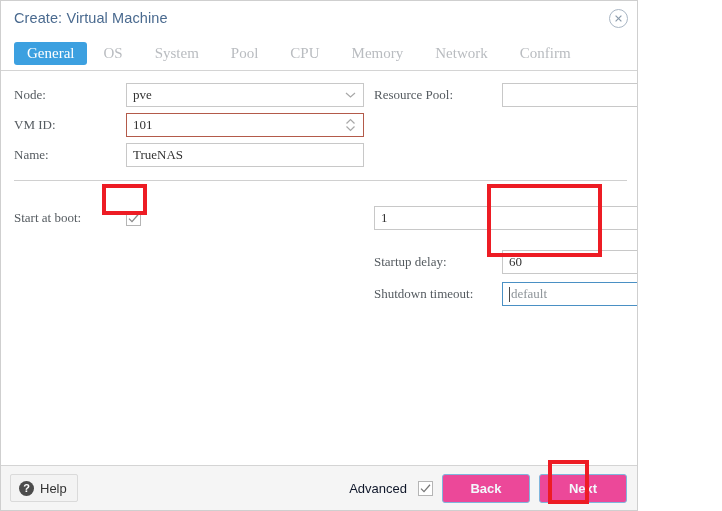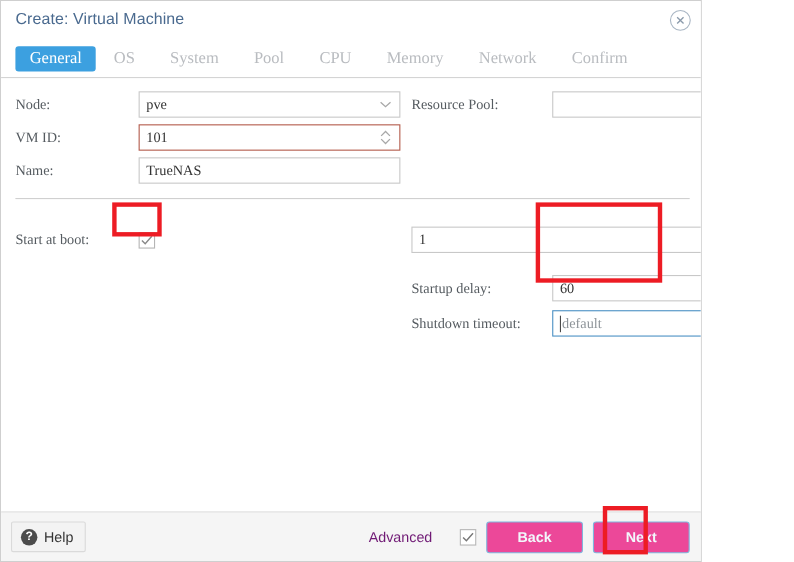--- a/index.html
+++ b/index.html
@@ -250,22 +250,22 @@
     line-height: 1;
   }
   .footer-right {
     margin-left: auto;
     display: flex;
     align-items: center;
     gap: 9px;
   }
   .adv-label {
     font-size: 13px;
-    color: #701a75;
-    margin-right: 16px;
+    color: #0f172a;
+    margin-right: 2px;
   }
   .btn {
     min-width: 58px;
     height: 27px;
     border: 1px solid #7fb6dd;
     background: #ec4899;
     color: #ffffff;
     font-size: 13px;
     border-radius: 3px;
     display: inline-flex;

